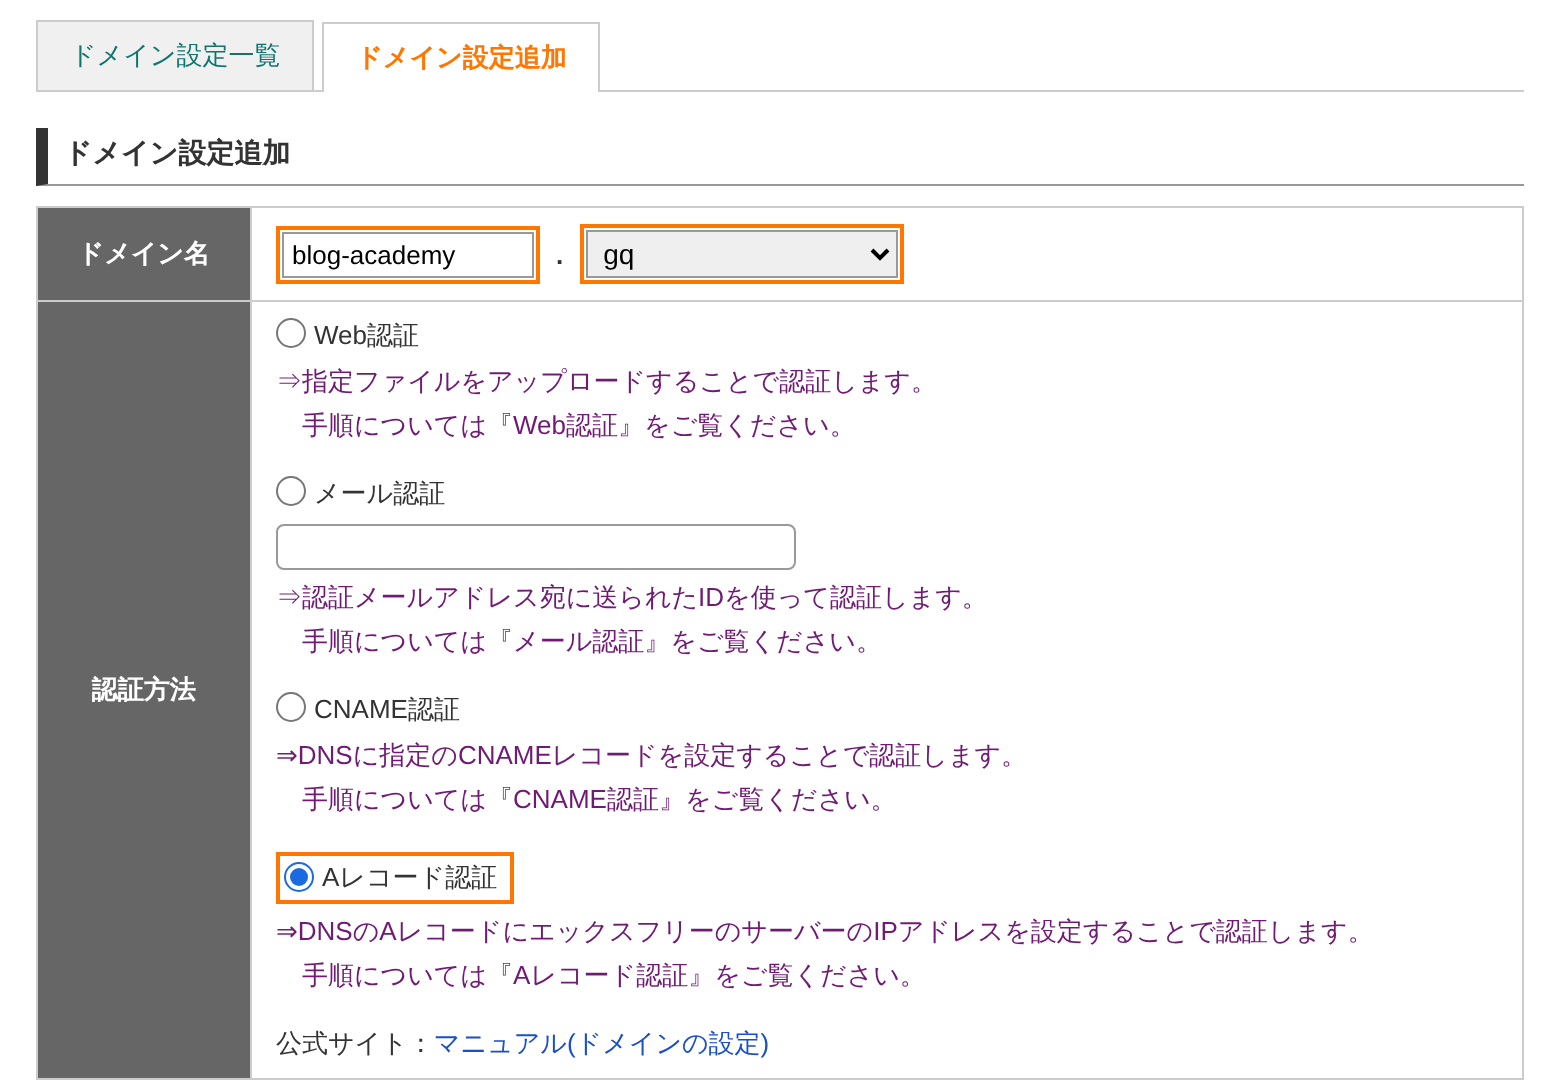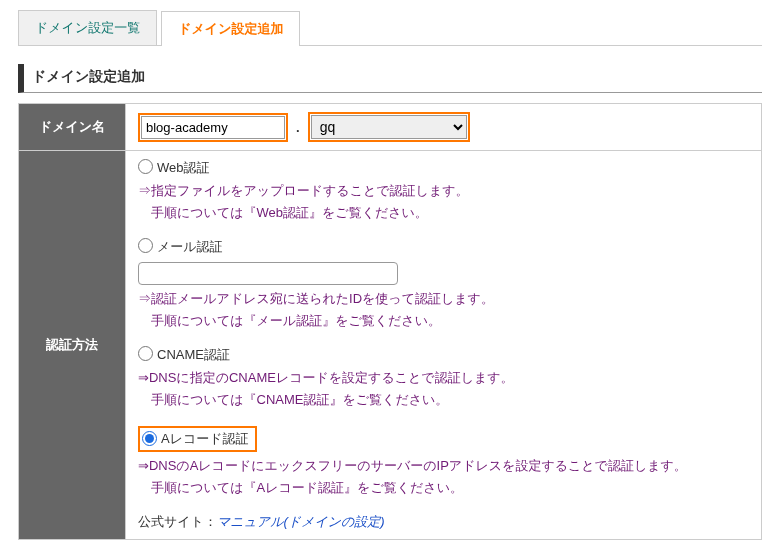--- a/index.html
+++ b/index.html
@@ -72,21 +72,21 @@
     .hl {
       border: 2px solid #ff7700;
       display: inline-flex;
       align-items: center;
       padding: 1px;
     }
     .hl input[type="text"] {
       border: 1px solid #999;
       padding: 3px 4px;
       font-size: 13px;
-      width: 144px;
+      width: 126px;
     }
     .hl select {
       border: 1px solid #999;
       padding: 2px 4px;
       font-size: 14px;
       width: 156px;
     }
     .dot {
       margin: 0 4px;
       font-weight: bold;
@@ -119,21 +119,20 @@
       border: 1px solid #999;
       width: 260px;
       padding: 3px;
       margin: 3px 0;
       border-radius: 4px;
     }
     .link {
       color: #1a4fc7;
       text-decoration: none;
       cursor: pointer;
-      font-style: italic;
     }
     .official {
       margin-top: 10px;
     }
   </style>
 </head>
 <body>
 
 <div class="tabs">
   <div class="tab">ドメイン設定一覧</div>

